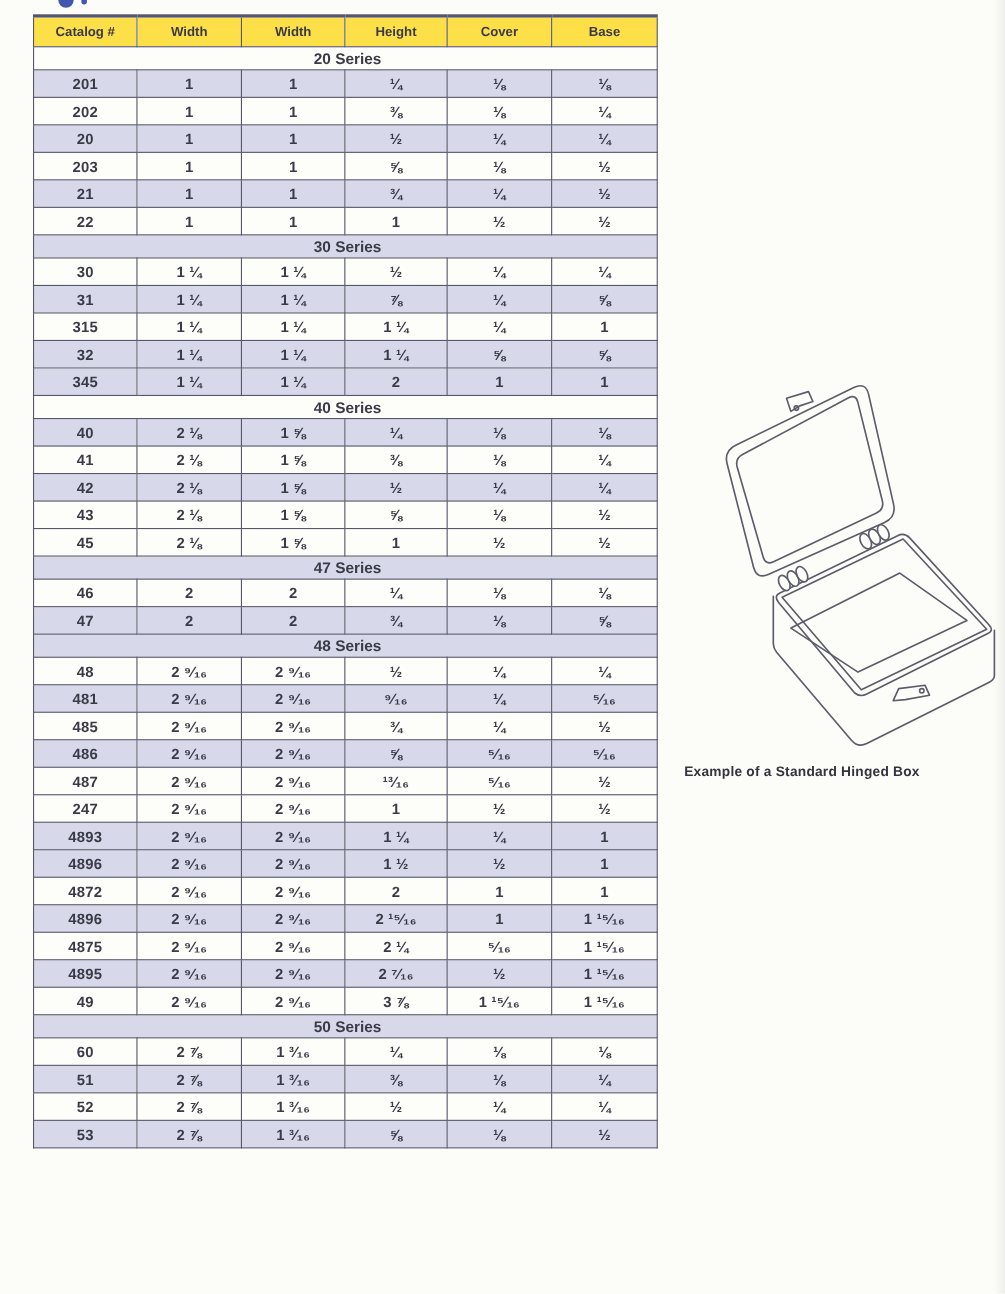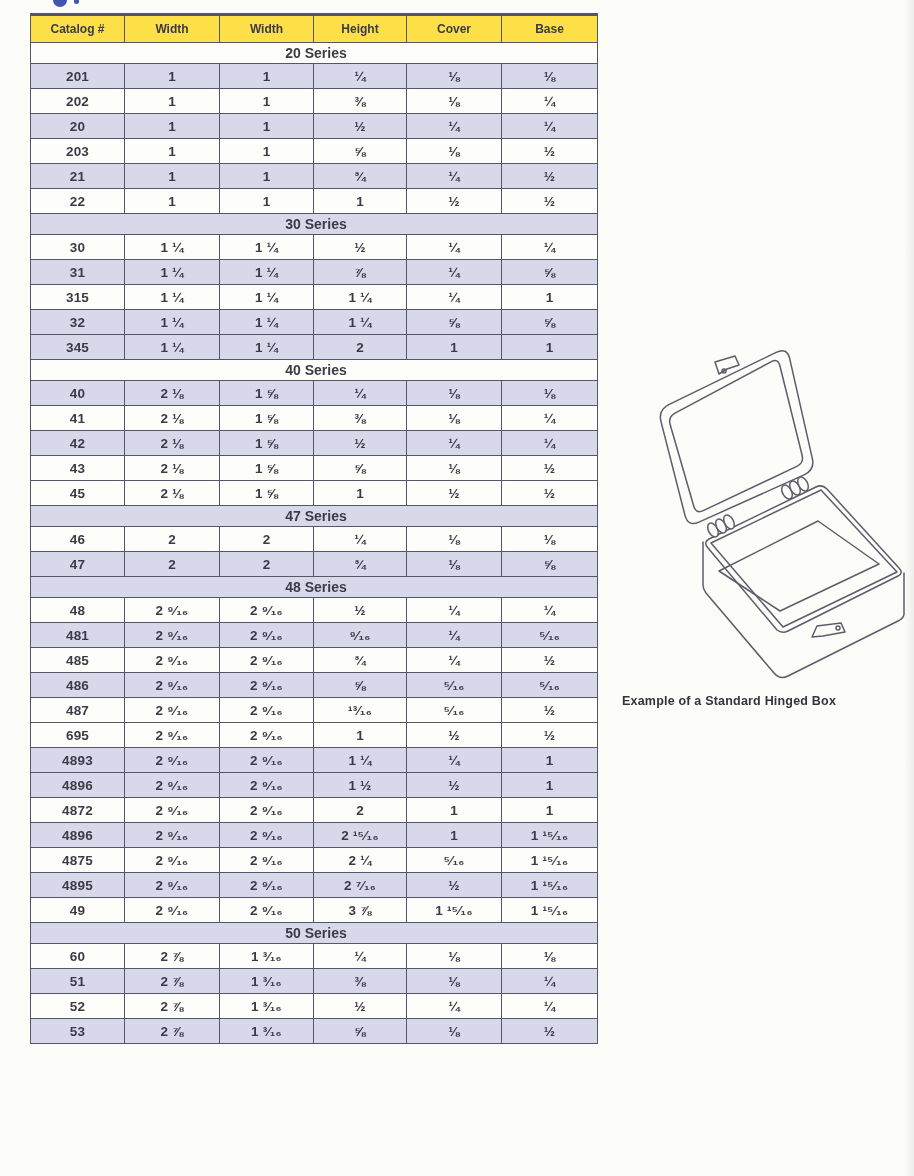--- a/index.html
+++ b/index.html
@@ -280,21 +280,21 @@
       </tr>
       <tr class="data-row plain">
         <td>487</td>
         <td>2 ⁹⁄₁₆</td>
         <td>2 ⁹⁄₁₆</td>
         <td>¹³⁄₁₆</td>
         <td>⁵⁄₁₆</td>
         <td>½</td>
       </tr>
       <tr class="data-row plain">
-        <td>695</td>
+        <td>247</td>
         <td>2 ⁹⁄₁₆</td>
         <td>2 ⁹⁄₁₆</td>
         <td>1</td>
         <td>½</td>
         <td>½</td>
       </tr>
       <tr class="data-row shaded">
         <td>4893</td>
         <td>2 ⁹⁄₁₆</td>
         <td>2 ⁹⁄₁₆</td>

